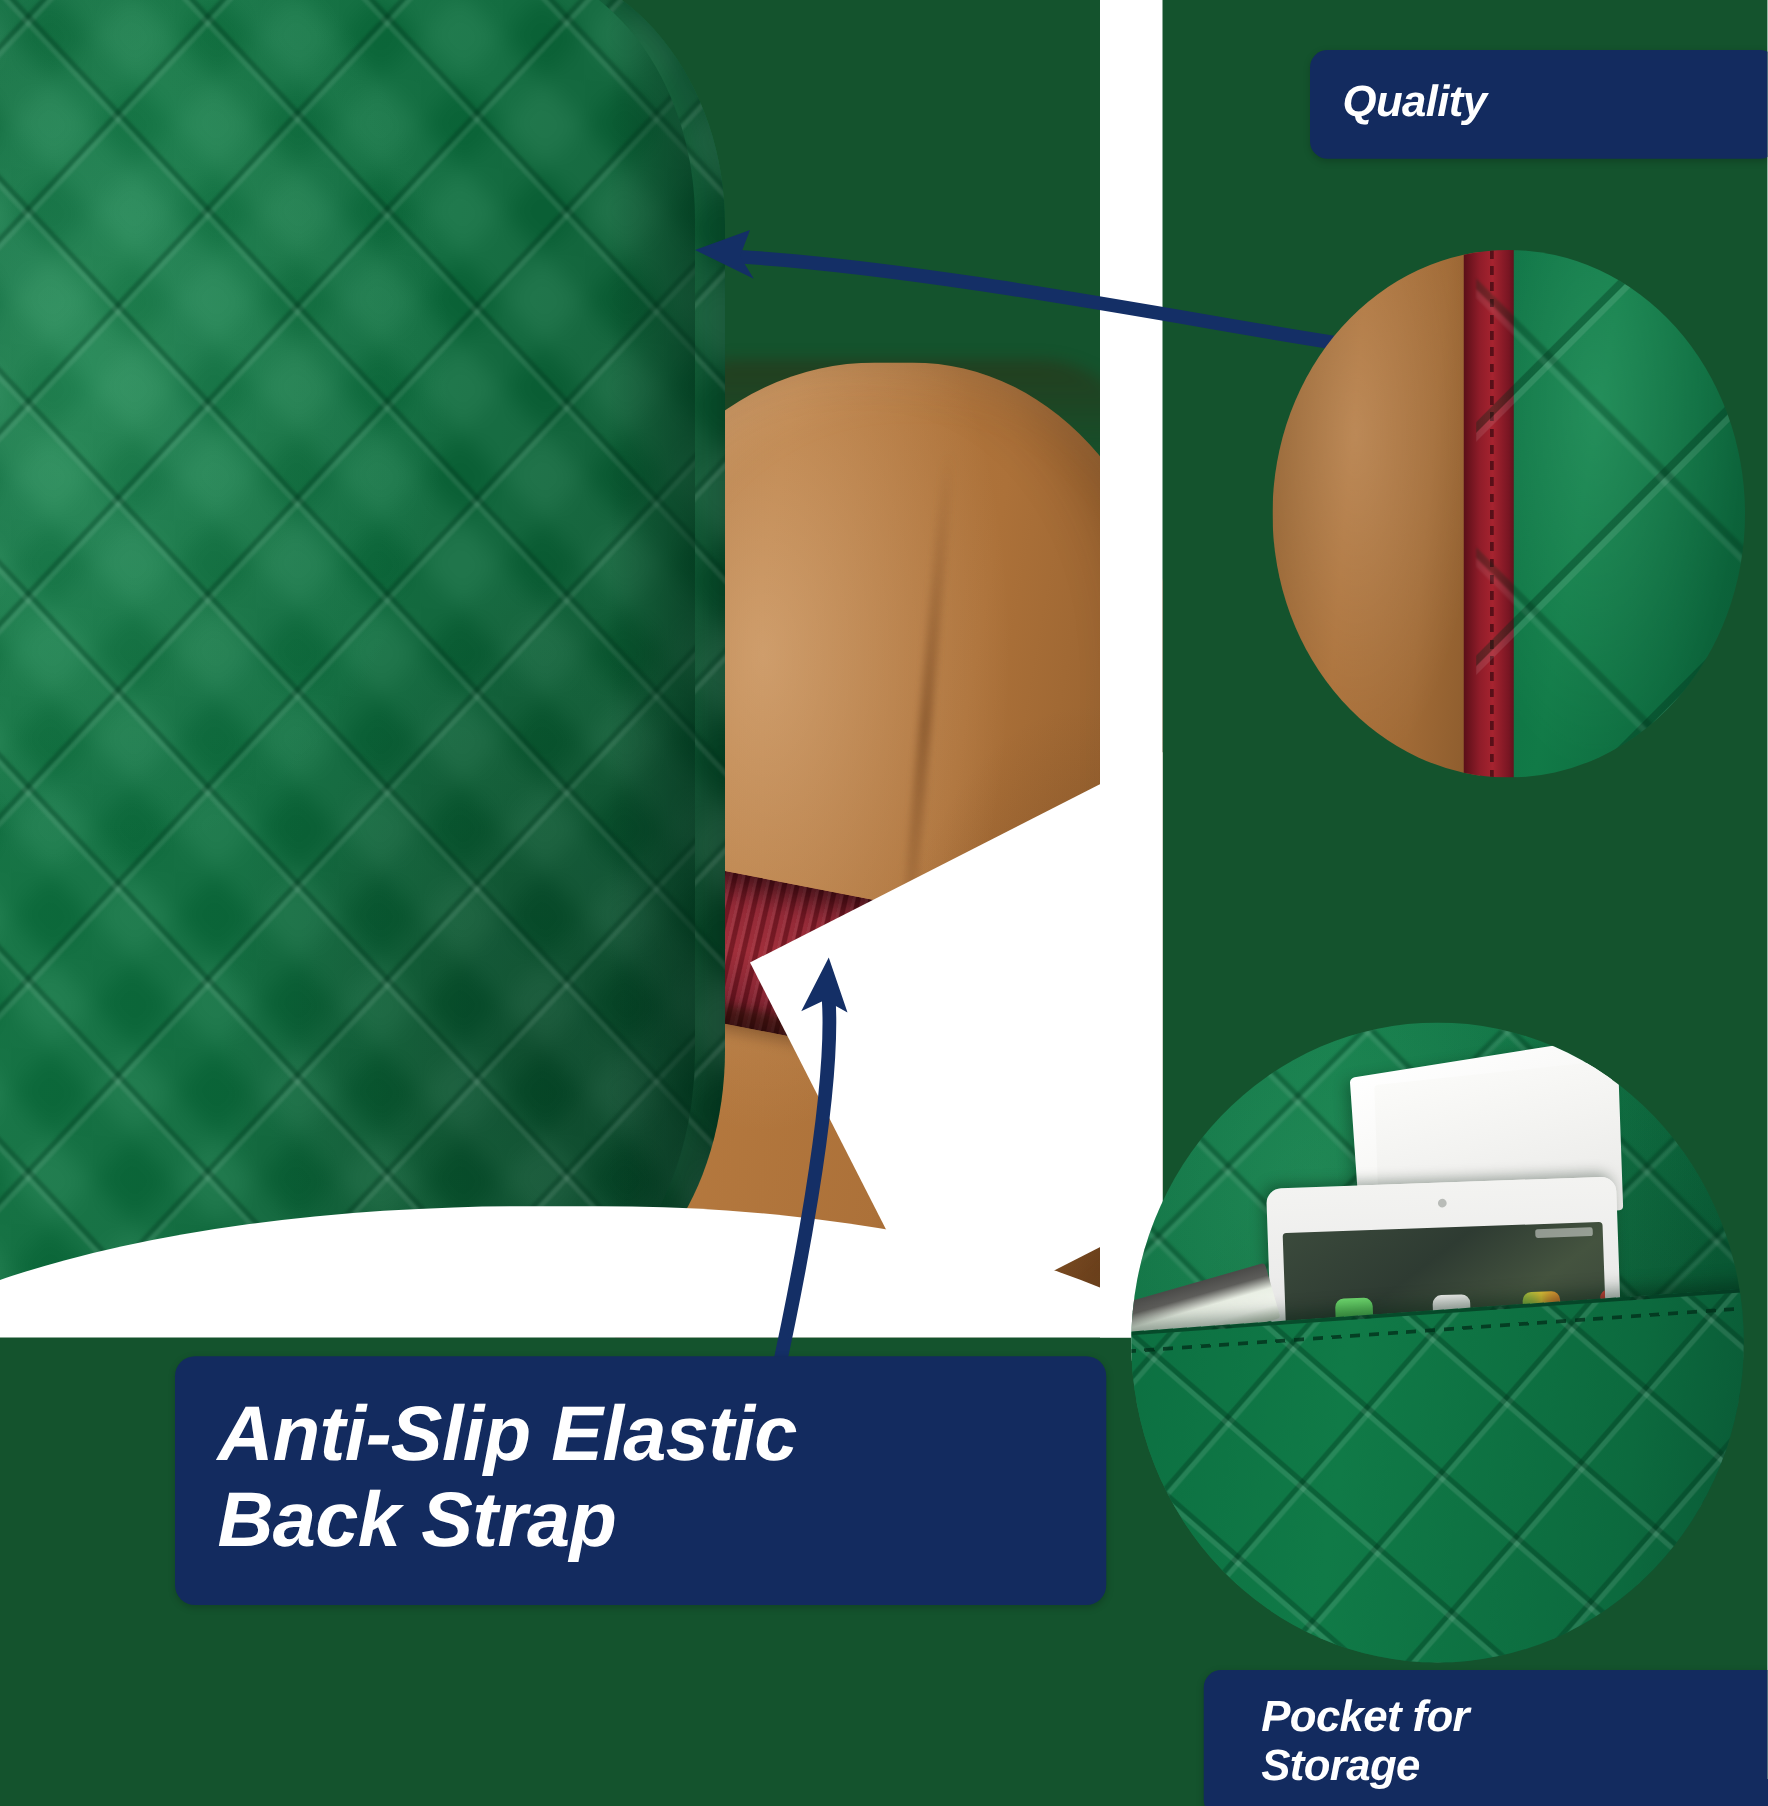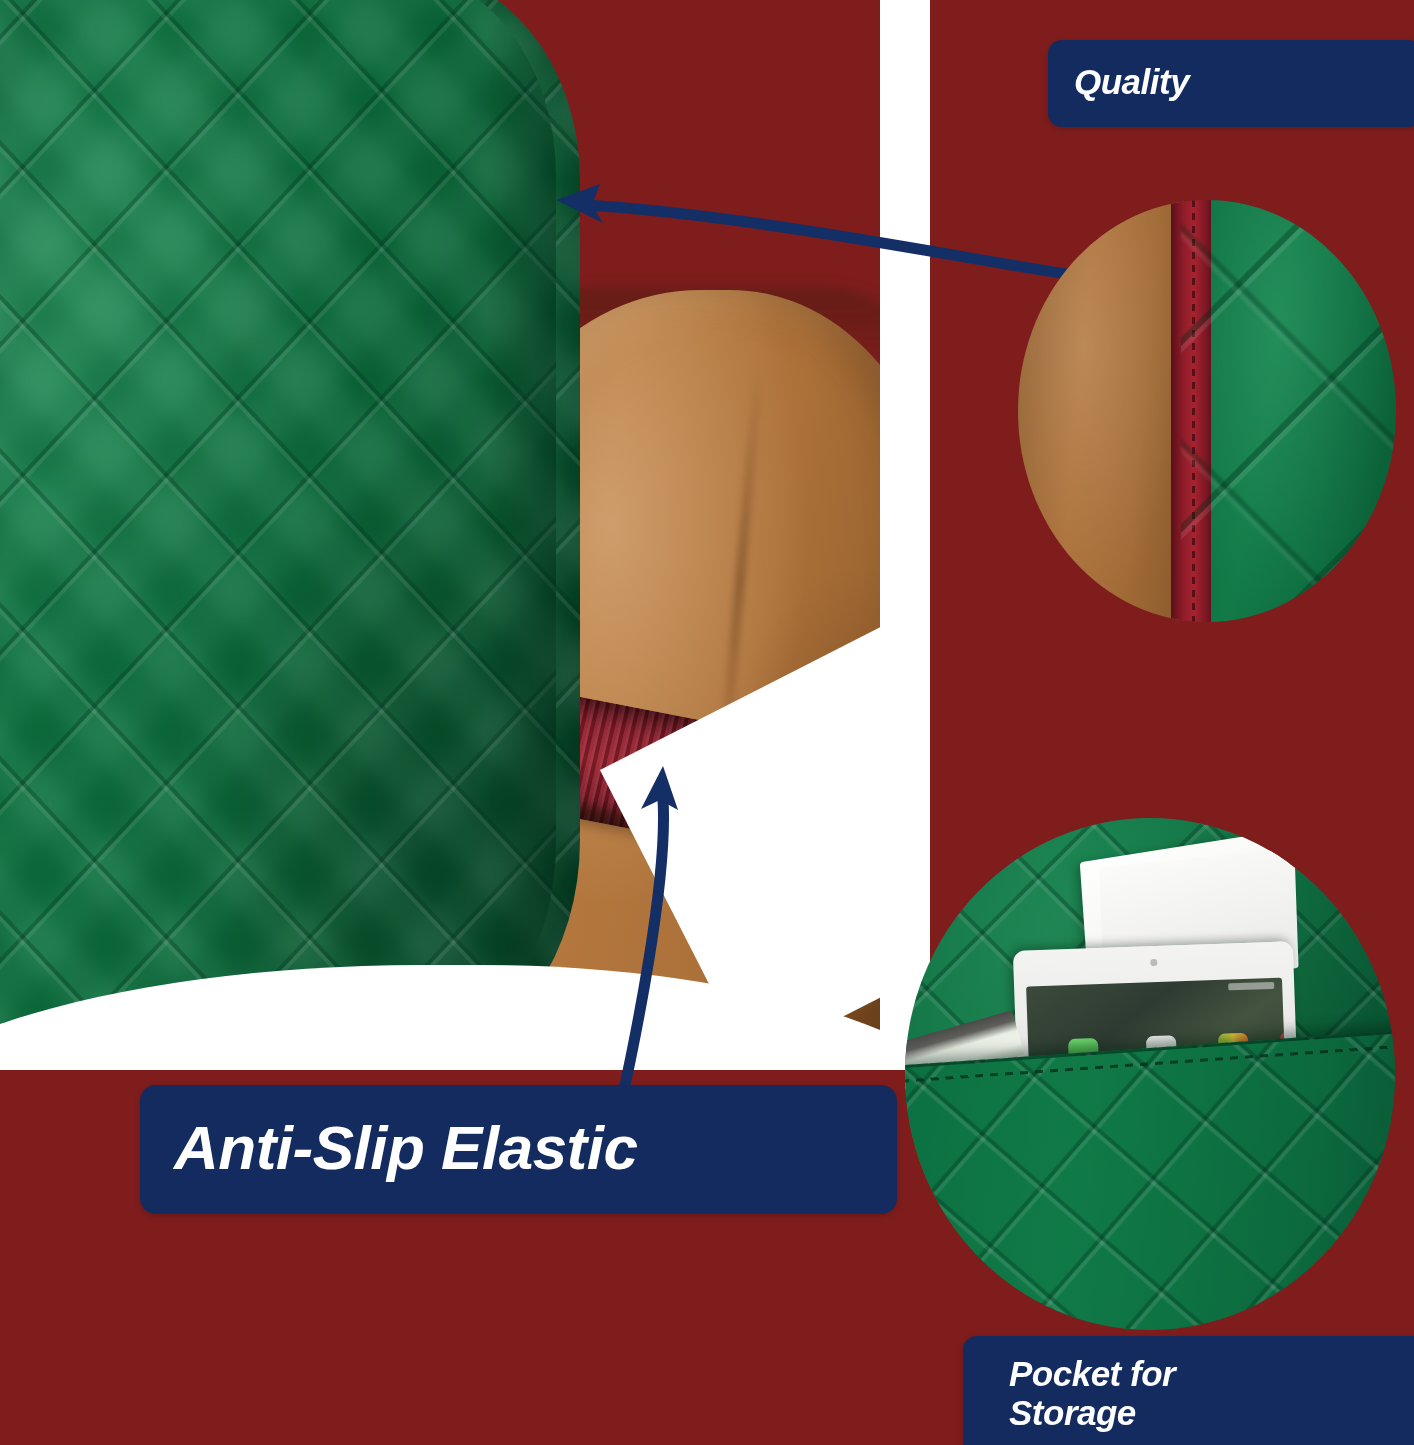--- a/index.html
+++ b/index.html
@@ -1,19 +1,19 @@
 <!DOCTYPE html>
 <html><head>
 <meta charset="utf-8">
 <style>
   html,body{margin:0;padding:0;background:#ffffff;}
   body{width:1414px;height:1445px;position:relative;overflow:hidden;
        font-family:"Liberation Sans","DejaVu Sans",sans-serif;}
 
-  .stage{position:absolute;inset:0;background:#7f1d1d;}
+  .stage{position:absolute;inset:0;background:#14532d;}
 
   
   .main-photo{position:absolute;left:0;top:0;width:930px;height:1070px;overflow:hidden;}
 
   
   .leather{
     position:absolute;left:470px;top:290px;width:470px;height:780px;
     border-radius:230px 210px 150px 60px / 260px 250px 180px 120px;
     background:
       radial-gradient(ellipse 60% 70% at 30% 30%, rgba(255,225,190,.35), rgba(0,0,0,0) 70%),
@@ -275,21 +275,21 @@
   }
 
   
   .label{
     position:absolute;background:#132b5f;color:#ffffff;
     border-radius:14px;font-style:italic;font-weight:bold;
     letter-spacing:-.5px;line-height:1.12;
     box-shadow:0 2px 6px rgba(0,0,0,.18);
   }
   .label-quality{left:1048px;top:40px;width:322px;padding:22px 26px 26px 26px;font-size:35px;}
-  .label-strap{left:140px;top:1085px;width:695px;padding:28px 28px 32px 34px;font-size:62px;border-radius:16px;}
+  .label-strap{left:140px;top:1085px;width:695px;padding:28px 16px 32px 34px;font-size:62px;border-radius:16px;}
   .label-pocket{left:963px;top:1336px;width:451px;padding:18px 26px 22px 46px;font-size:35px;border-radius:14px 0 0 14px;}
 
   
   .arrow-svg{position:absolute;left:0;top:0;width:1414px;height:1445px;pointer-events:none;}
 </style>
 </head>
 <body>
 
 <div class="stage">
 
@@ -362,20 +362,21 @@
     <div class="ip-pocket-front"></div>
     <div class="ip-pocket-hem"></div>
   </div>
 
   <div class="label label-quality">
     <div>Quality</div>
   </div>
 
   <div class="label label-strap">
     <div>Anti-Slip Elastic</div>
+    <div>Back Strap</div>
   </div>
 
   <div class="label label-pocket">
     <div>Pocket for</div>
     <div>Storage</div>
   </div>
 
 </div>
 
 </body></html>

